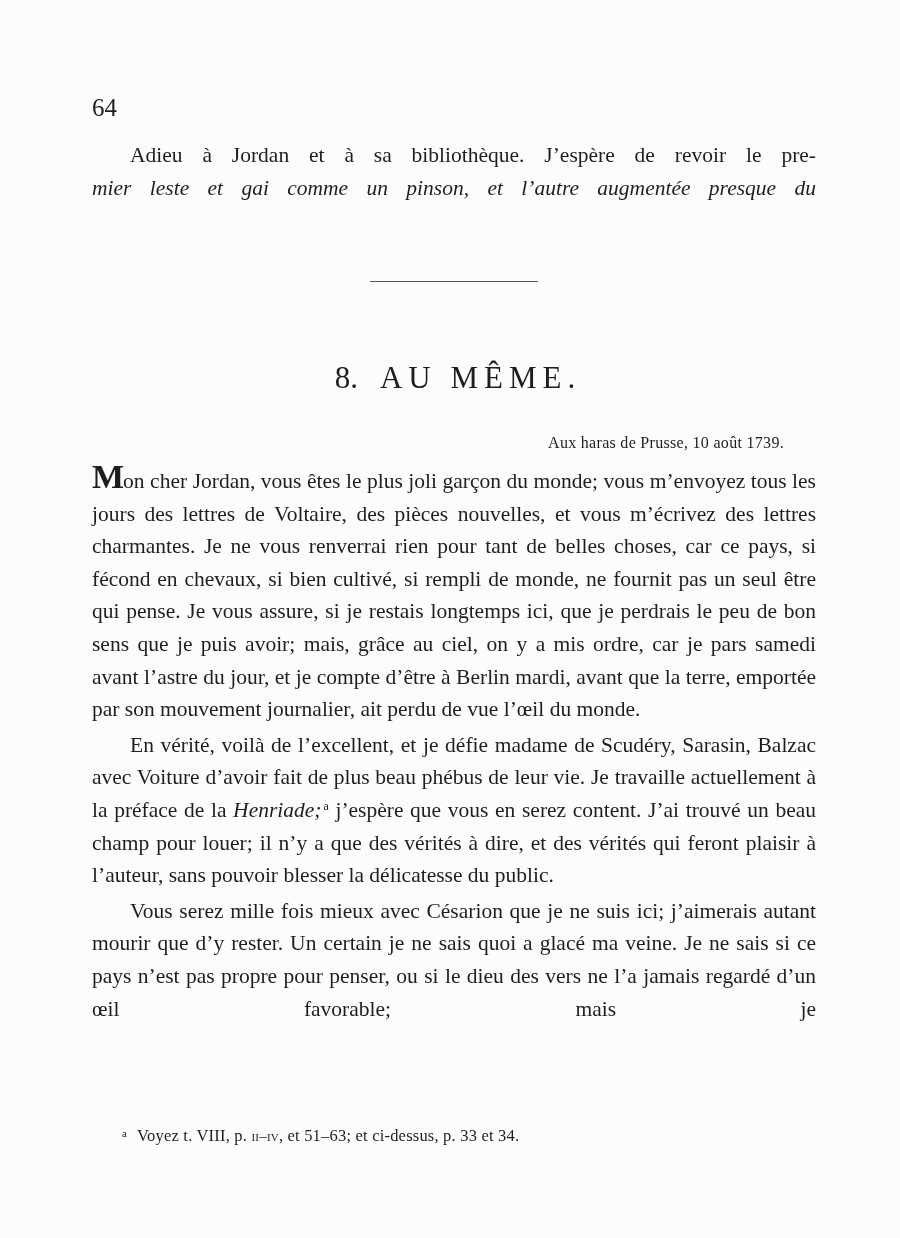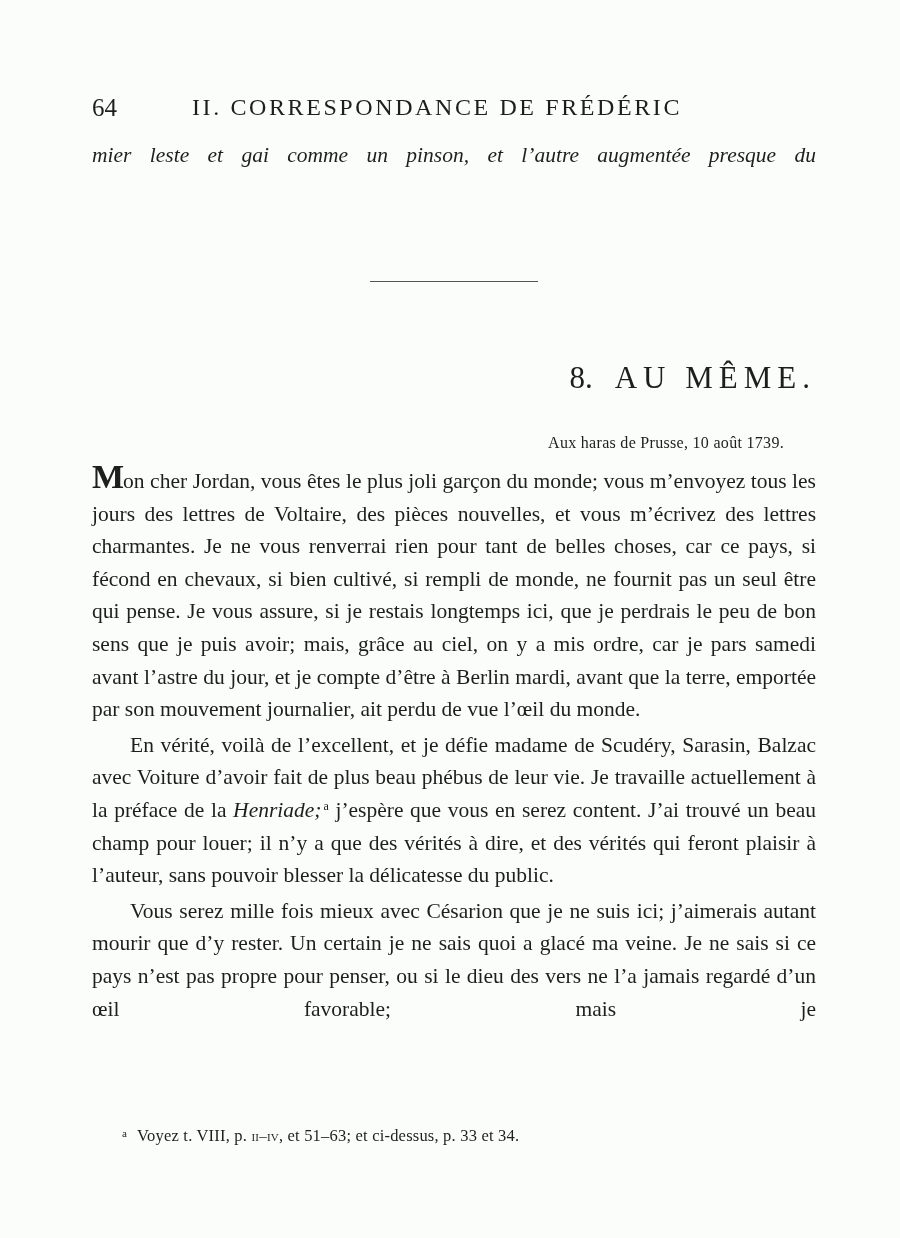--- a/index.html
+++ b/index.html
@@ -66,21 +66,21 @@
       left: 278px;
       width: 168px;
       height: 0;
       border-top: 1px solid #555;
     }
     .letter-heading {
       position: absolute;
       top: 360px;
       left: 0;
       width: 724px;
-      text-align: right;
+      text-align: center;
       font-size: 31px;
       letter-spacing: 6px;
       padding-left: 8px;
       box-sizing: border-box;
     }
     .letter-heading .num { margin-right: 22px; letter-spacing: 0; }
     .dateline {
       position: absolute;
       top: 422px;
       right: 32px;
@@ -123,24 +123,24 @@
     }
     .sc { font-variant: small-caps; font-size: 15px; }
   </style>
 </head>
 <body>
 
 <div class="page">
 
   <div class="running-head">
     <span class="page-number">64</span>
-    <span class="running-title">II. CORRESPONDANCE DE FRÉDÉRIC</span>
   </div>
 
   <div class="intro body-text">
+    <p class="para" style="text-indent:38px; text-align-last: justify;">Adieu à Jordan et à sa bibliothèque. J’espère de revoir le pre-</p>
     <p class="para noindent" style="text-align-last: justify; font-style: italic;">mier leste et gai comme un pinson, et l’autre augmentée presque du</p>
   </div>
 
   <div class="rule"></div>
 
   <div class="letter-heading">
     <span class="num">8.</span><span>AU MÊME.</span>
   </div>
 
   <div class="dateline">Aux haras de Prusse, 10 août 1739.</div>

